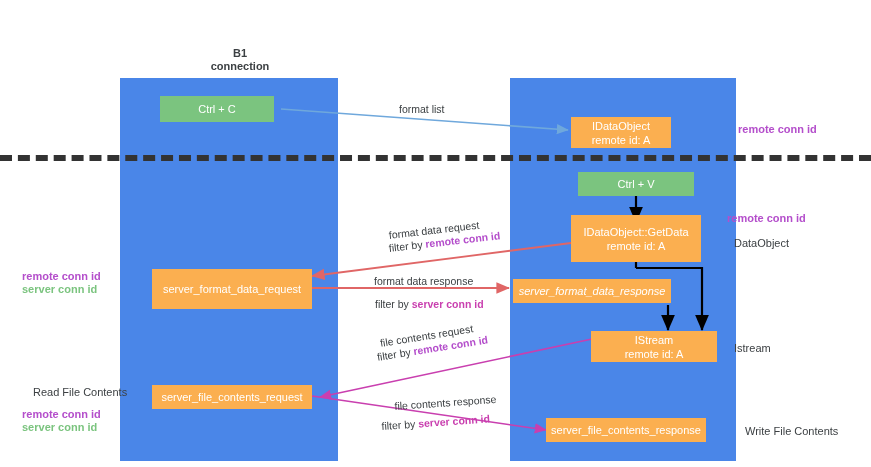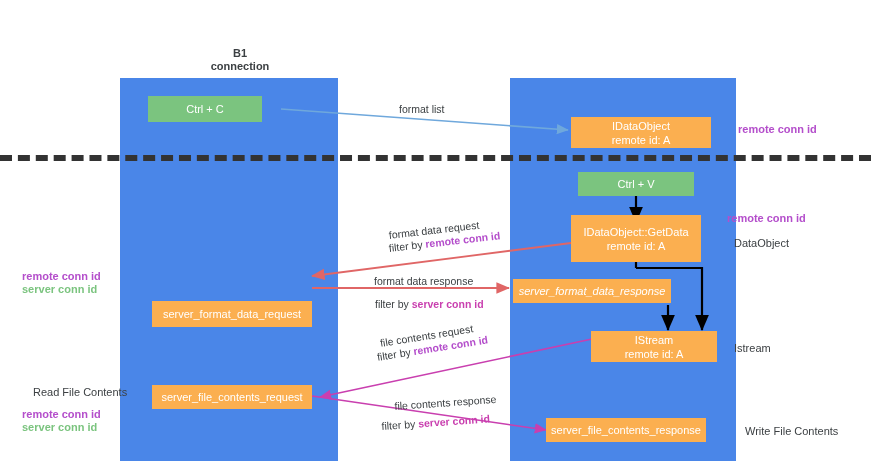--- a/index.html
+++ b/index.html
@@ -100,31 +100,31 @@
     <path d="M636,258 L636,268" stroke="#000000" stroke-width="2.2" fill="none"></path>
     <path d="M636,268 L702,268 L702,330" stroke="#000000" stroke-width="2.2" fill="none" marker-end="url(#ah-blk)"></path>
 
     <line x1="592" y1="339" x2="320" y2="397" stroke="#c93faf" stroke-width="1.6" marker-end="url(#ah-mag)"></line>
 
     <line x1="312" y1="396" x2="546" y2="430" stroke="#c93faf" stroke-width="1.6" marker-end="url(#ah-mag)"></line>
   </svg>
 
   <div class="divider"></div>
 
-  <div class="node green" style="left:148px;top:96px;width:114px;height:26px;">Ctrl + C</div>
+  <div class="node green" style="left:160px;top:96px;width:114px;height:26px;">Ctrl + C</div>
 
-  <div class="node orange" style="left:571px;top:117px;width:140px;height:31px;">IDataObject
+  <div class="node orange" style="left:571px;top:117px;width:100px;height:31px;">IDataObject
 remote id: A</div>
 
   <div class="node green" style="left:578px;top:172px;width:116px;height:24px;">Ctrl + V</div>
 
   <div class="node orange" style="left:571px;top:215px;width:130px;height:47px;">IDataObject::GetData
 remote id: A</div>
 
-  <div class="node orange" style="left:152px;top:269px;width:160px;height:26px;margin-top:32px;">server_format_data_request</div>
+  <div class="node orange" style="left:152px;top:269px;width:160px;height:40px;">server_format_data_request</div>
 
   <div class="node orange" style="left:513px;top:279px;width:158px;height:24px;font-style:italic;">server_format_data_response</div>
 
   <div class="node orange" style="left:591px;top:331px;width:126px;height:31px;">IStream
 remote id: A</div>
 
   <div class="node orange" style="left:152px;top:385px;width:160px;height:24px;">server_file_contents_request</div>
 
   <div class="node orange" style="left:546px;top:418px;width:160px;height:24px;">server_file_contents_response</div>
 

